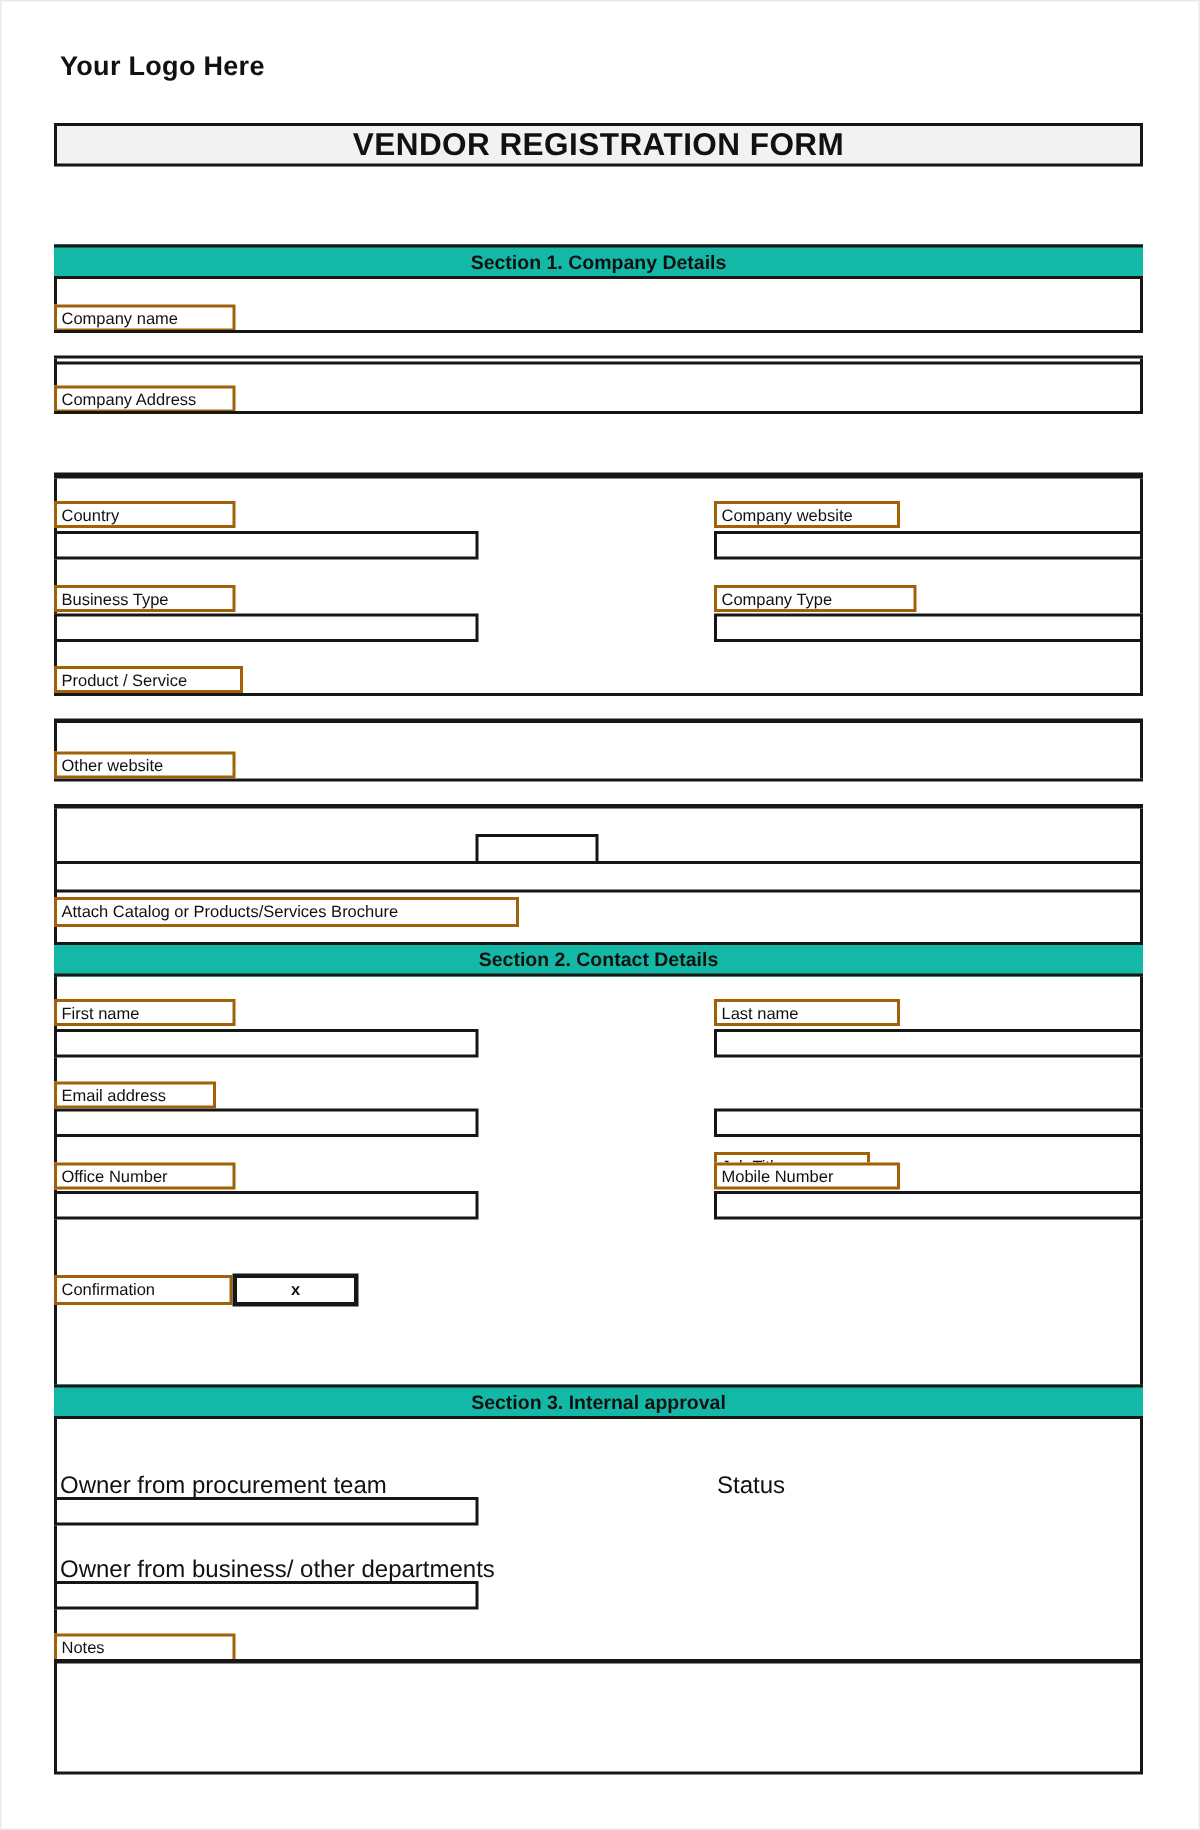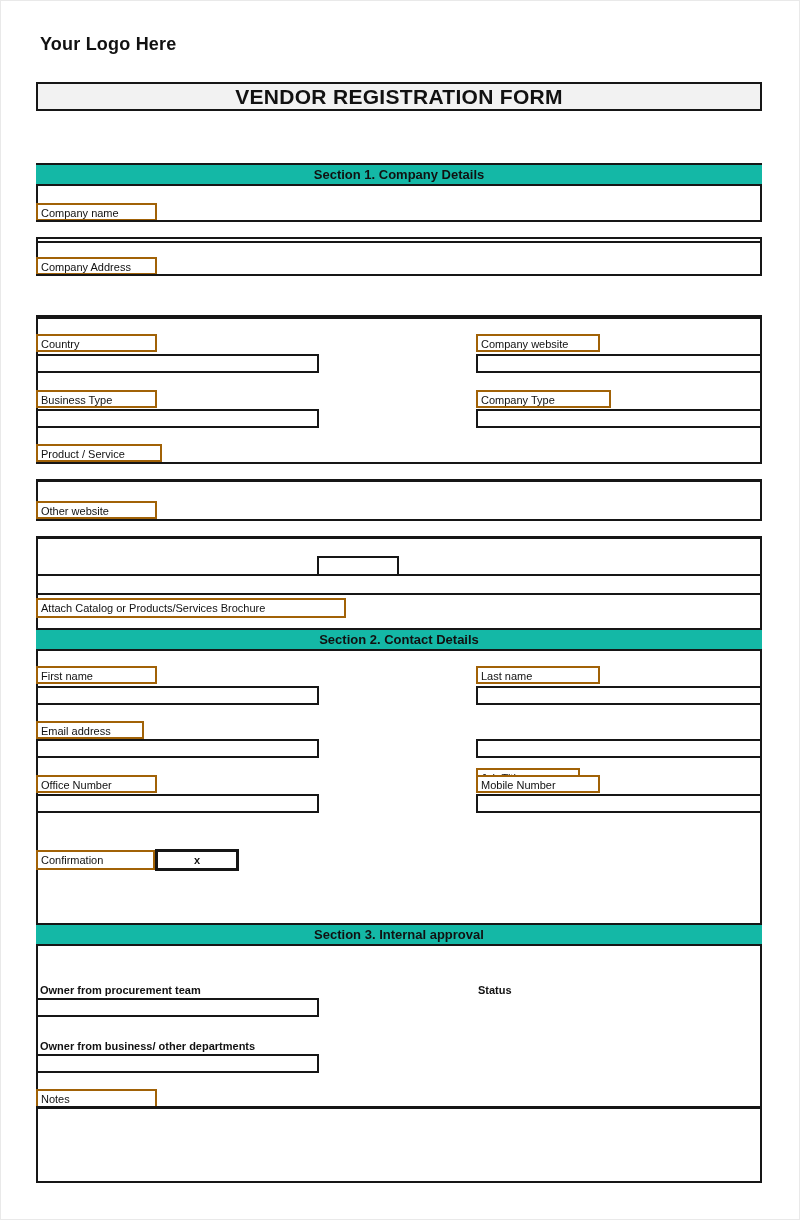--- a/index.html
+++ b/index.html
@@ -31,21 +31,21 @@
   .lbl{
     border:2px solid #a16207;background:#fff;
     font-size:11px;line-height:13px;padding:2px 2px 0 3px;white-space:nowrap;
   }
   .cell{border:2px solid #161616;background:#fff;}
   .rowline{
     left:-2px;width:726px;background:#fff;
     border-top:2px solid #161616;border-bottom:2px solid #161616;
   }
   .hline{left:-2px;width:726px;border-top:2px solid #161616;}
-  .plain{font-size:11px;line-height:13px;white-space:nowrap;font-weight:bold;}
+  .plain{font-size:16px;line-height:13px;white-space:nowrap;}
   .xbox{
     border:3px solid #161616;background:#fff;text-align:center;
     font-size:11px;font-weight:bold;line-height:16px;
   }
   .valcell{font-size:11px;line-height:15px;padding:1px 2px 0 3px;white-space:nowrap;}
 </style>
 </head>
 <body>
 
 <div class="page">

